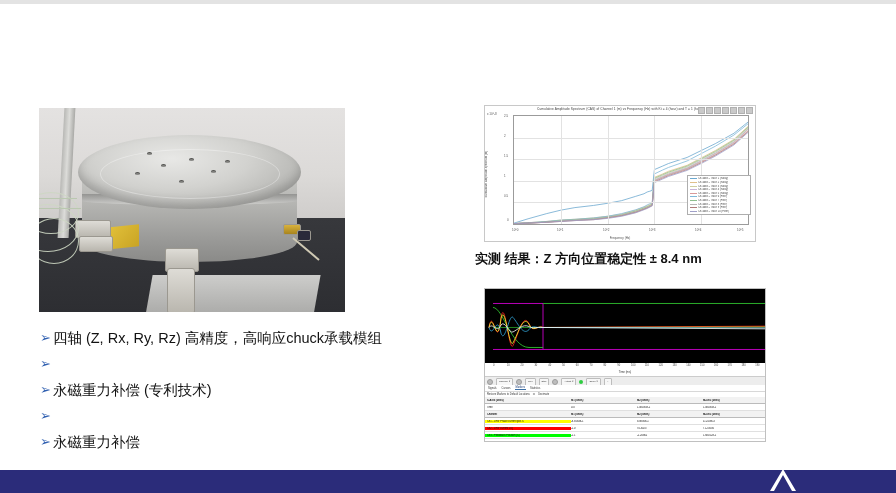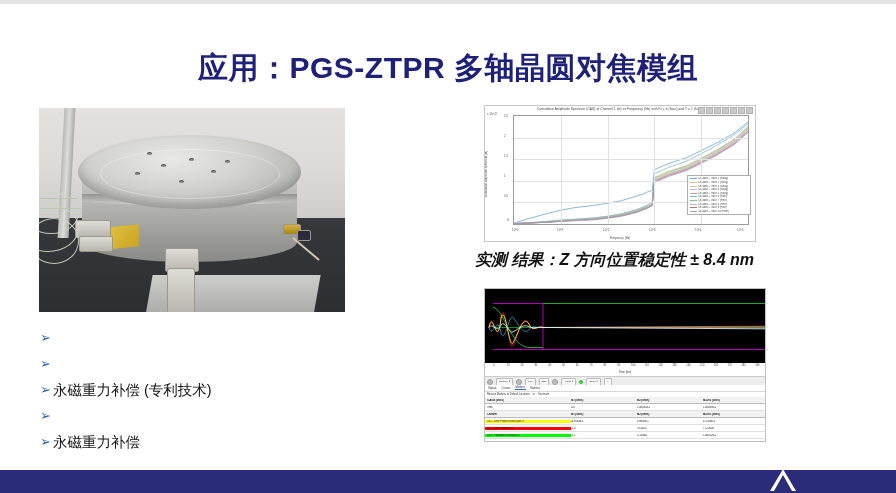--- a/index.html
+++ b/index.html
@@ -87,21 +87,21 @@
   .xlabel{position:absolute;left:0;right:0;bottom:1px;text-align:center;
     font-size:3px;color:#555;}
   .ytick,.xtick{position:absolute;font-size:3px;color:#555;white-space:nowrap;}
   .chart-legend{position:absolute;right:4px;bottom:26px;width:58px;
     background:#fff;border:1px solid #aeaeae;padding:1px 2px;}
   .lg-row{display:flex;align-items:center;gap:1px;height:3.6px;}
   .lg-row .sw{width:7px;height:1px;flex:none;}
   .lg-row .tx{font-size:2.6px;color:#4a4a4a;white-space:nowrap;
     overflow:hidden;text-overflow:clip;}
 
-  .cap{font-size:16px;color:#111;font-weight:bold;white-space:nowrap;font-style:italic;}
+  .cap{font-size:13px;color:#111;font-weight:bold;white-space:nowrap;}
   .cap1{position:absolute;left:475px;top:250px;}
   .cap2{position:absolute;left:380px;top:446px;}
 
   .scope-box{
     position:absolute;left:484px;top:288px;width:280px;height:152px;
     border:1px solid #c0c0c0;background:#fff;overflow:hidden;
   }
   .scope-plot{position:absolute;left:0;top:0;width:280px;height:74px;background:#000;}
   .scope-axis{position:absolute;left:0;top:74px;width:280px;height:13px;background:#fff;}
   .scope-tick{position:absolute;top:1px;font-size:2.6px;color:#444;}
@@ -135,21 +135,20 @@
   .footer{position:absolute;left:0;bottom:0;width:896px;height:23px;background:#2b2c7a;}
   .footer-logo{position:absolute;right:92px;bottom:-2px;width:42px;height:30px;}
 </style>
 </head>
 <body>
 
 <div class="slide">
 
   <div class="top-strip"></div>
 
-  <div class="title" style="color: rgb(31, 33, 121);">应用：PGS-ZTPR 多轴晶圆对焦模组</div>
 
   <div class="photo">
     <div class="ph-wall"></div>
     <div class="ph-floor"></div>
     <div class="ph-basepl"></div>
     <div class="ph-post"></div>
     <div class="ph-body"></div>
     <div class="ph-groove"></div>
     <div class="ph-top"></div>
     <div class="ph-top-ring"></div>
@@ -171,20 +170,21 @@
     <div class="ph-cable" style="left:-10px;top:110px;width:48px;height:44px"></div>
     <div class="ph-wire" style="left:0;top:90px;width:38px"></div>
     <div class="ph-wire" style="left:0;top:100px;width:42px"></div>
     <div class="ph-wire" style="left:250px;top:140px;width:34px;transform:rotate(40deg);background:#cfc9b4;height:2px"></div>
     <div class="ph-conn" style="left:128px;top:160px;width:26px;height:44px;border-radius:3px"></div>
   </div>
 
   <div class="bullets">
     <div class="bullet">
       <span class="mk" style="color: rgb(47, 95, 176);">➢</span>
+      <span>四轴 (Z, Rx, Ry, Rz) 高精度，高响应chuck承载模组</span>
     </div>
     <div class="bullet">
       <span class="mk" style="color: rgb(47, 95, 176);">➢</span>
     </div>
     <div class="bullet">
       <span class="mk" style="color: rgb(47, 95, 176);">➢</span>
       <span>永磁重力补偿 (专利技术)</span>
     </div>
     <div class="bullet">
       <span class="mk" style="color: rgb(47, 95, 176);">➢</span>

